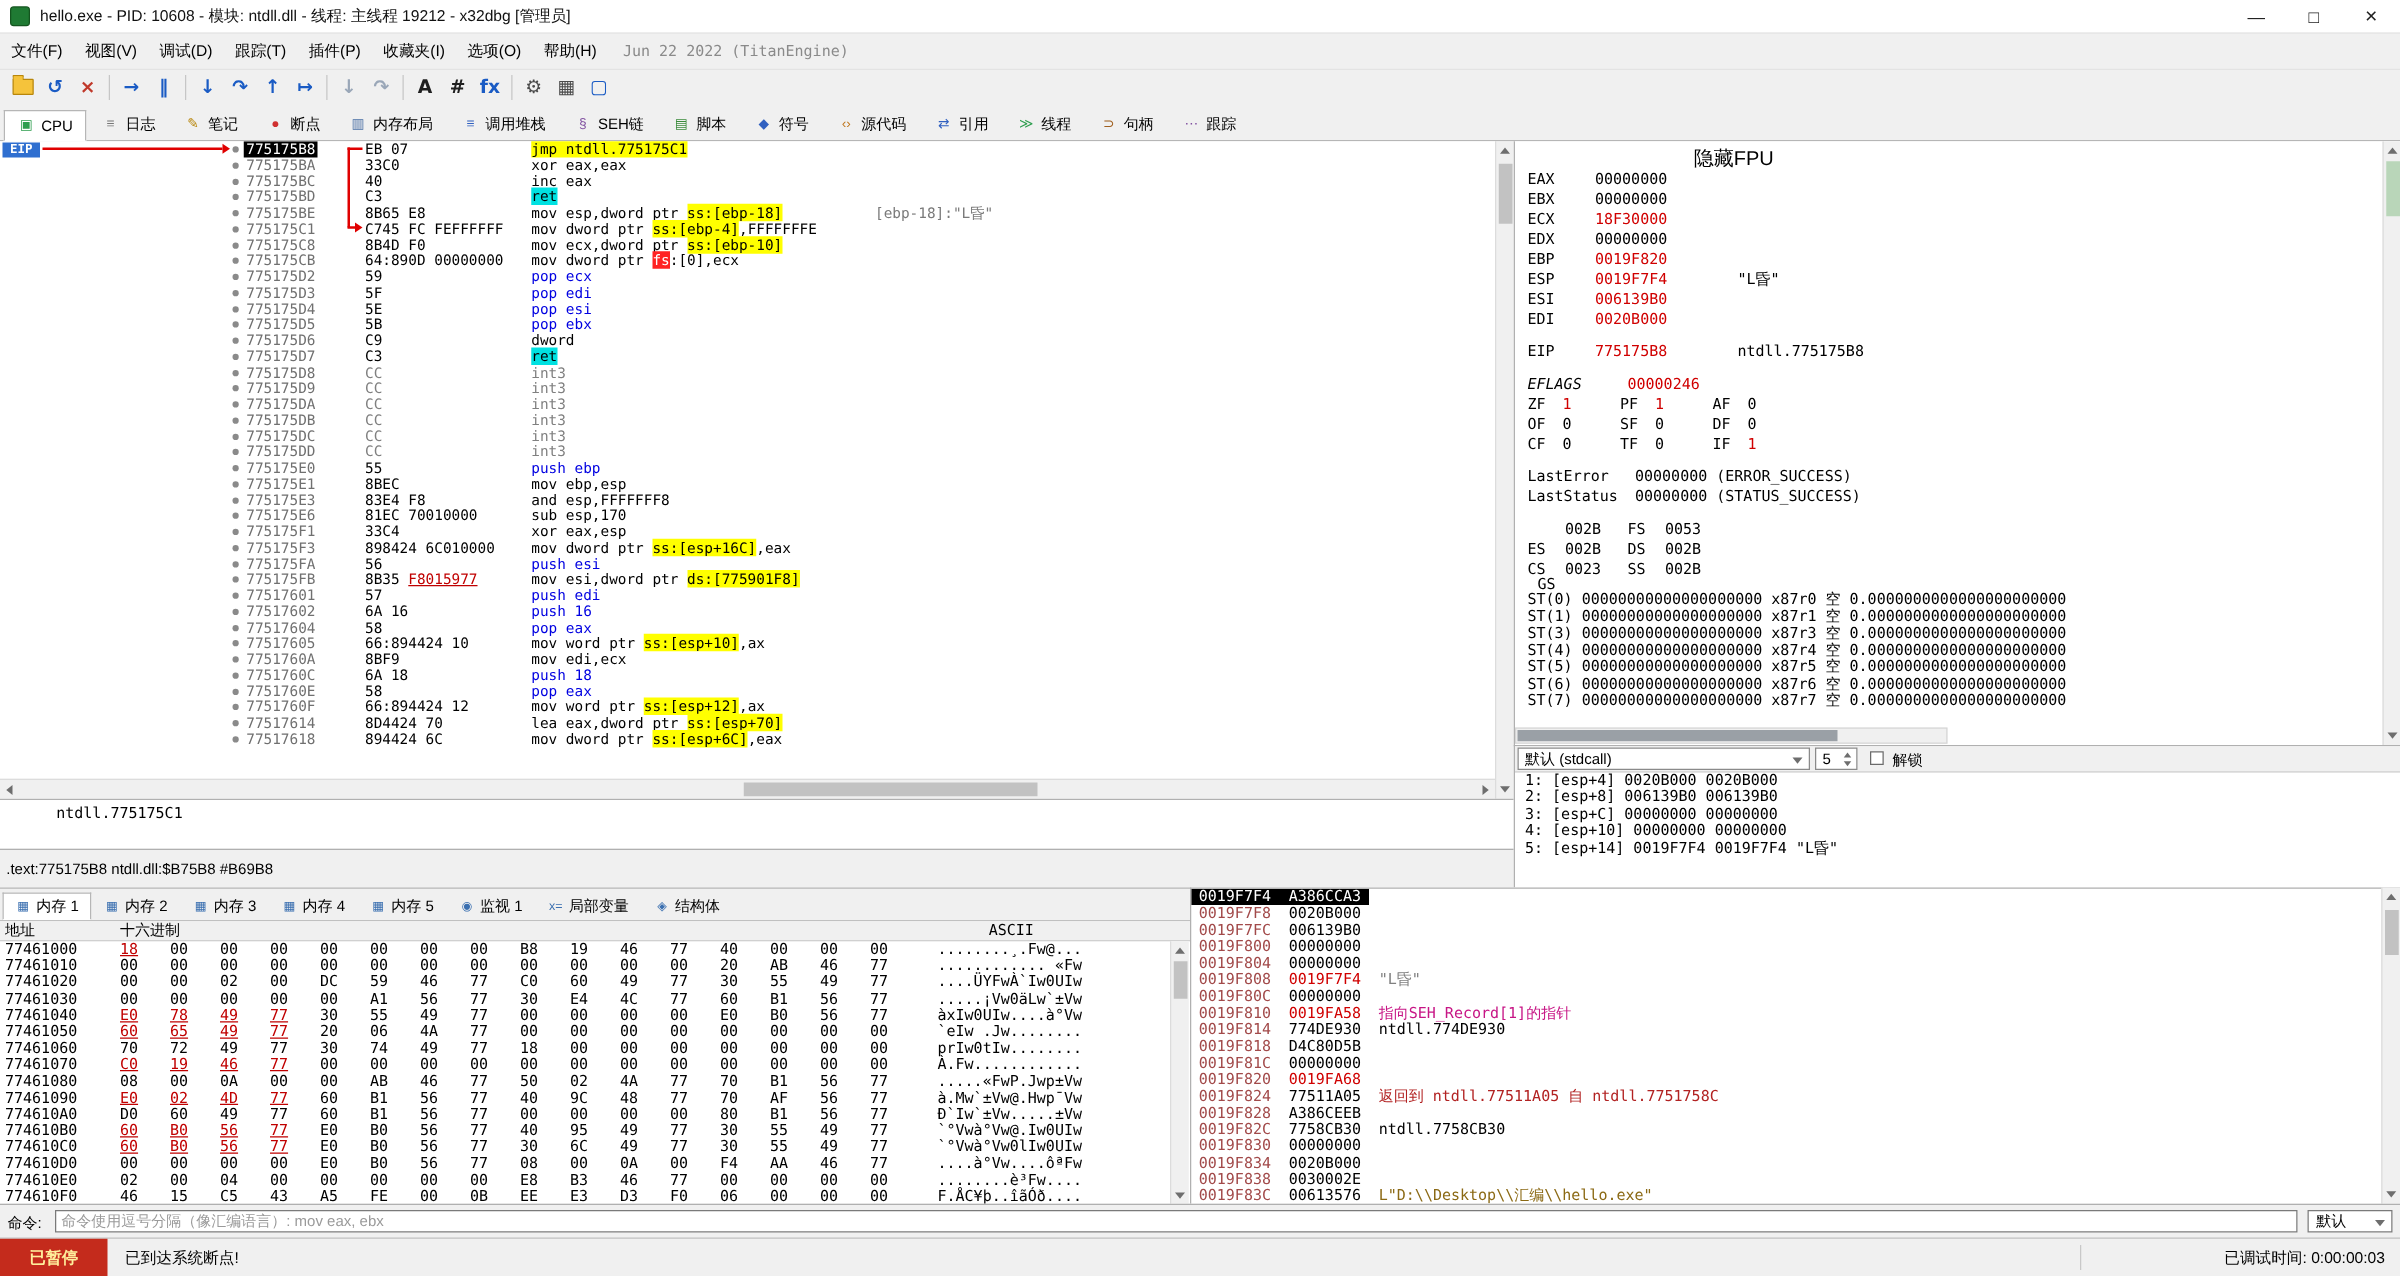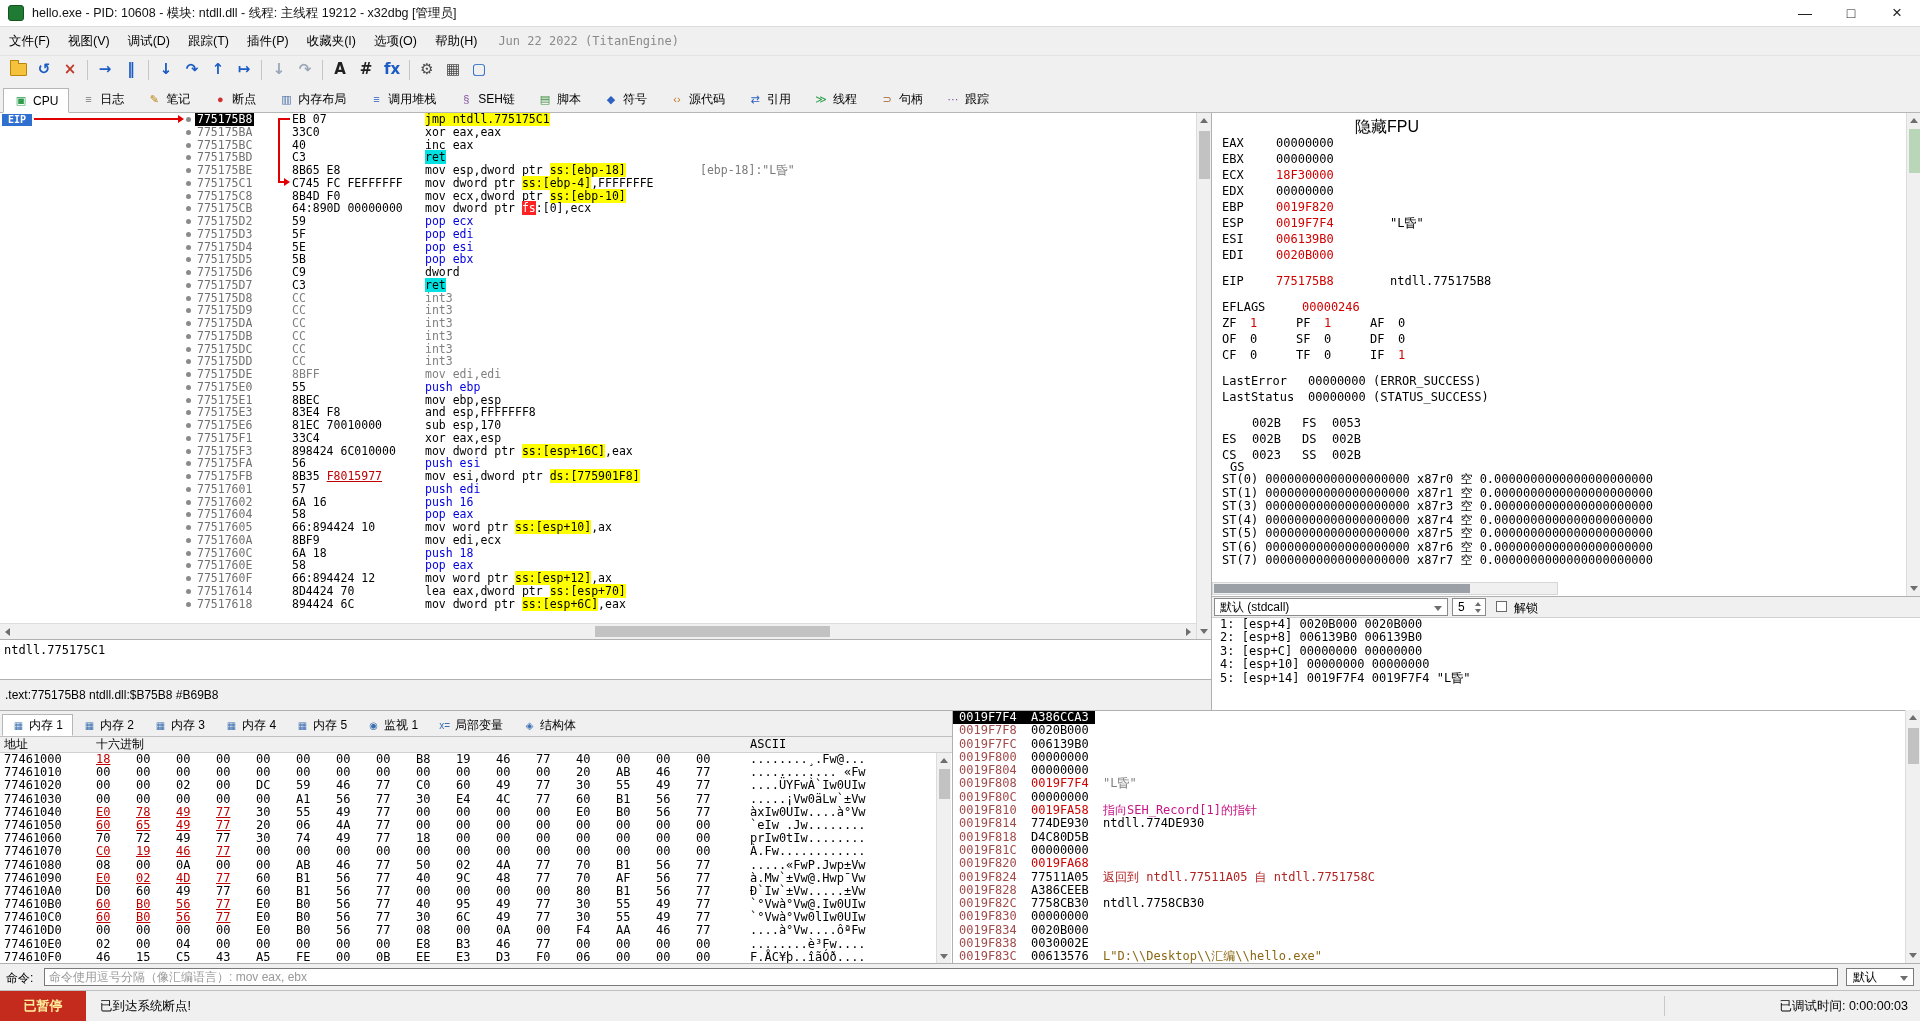--- a/index.html
+++ b/index.html
@@ -1,18 +1,18 @@
 <!DOCTYPE html>
 <html><head>
 <meta charset="utf-8">
 <style>
   html,body{margin:0;padding:0;background:#d8d8d8;}
   #screen{position:relative;width:1920px;height:1021px;background:#f0f0f0;overflow:hidden;
     font-family:"Liberation Sans","DejaVu Sans",sans-serif;font-size:12px;color:#000;}
-  .mono{font-family:"DejaVu Sans Mono",monospace;}
+  .mono{font-family:"DejaVu Sans Mono",monospace;margin-left:41px;}
 
   
   #titlebar{position:absolute;left:0;top:0;width:1920px;height:27px;background:#ffffff;
     border-bottom:1px solid #dcdcdc;display:flex;align-items:center;box-sizing:border-box;}
   #app-icon{width:14px;height:14px;margin:0 8px;background:#1f7a33;border:1px solid #14551f;border-radius:3px;flex:0 0 auto;}
   #window-title{font-size:12.5px;color:#111;white-space:nowrap;flex:1 1 auto;}
   .win-btn{width:46px;height:26px;display:flex;align-items:center;justify-content:center;font-size:14px;color:#222;flex:0 0 auto;}
   .win-btn.close{font-size:17px;}
 
   
@@ -316,21 +316,20 @@
         <div class="drow"><span class="d-dot"></span><span class="d-addr">775175D4</span><span class="d-bytes"><span class="seg-p">5E</span></span><span class="d-instr"><span class="seg-b">pop esi</span></span></div>
         <div class="drow"><span class="d-dot"></span><span class="d-addr">775175D5</span><span class="d-bytes"><span class="seg-p">5B</span></span><span class="d-instr"><span class="seg-b">pop ebx</span></span></div>
         <div class="drow"><span class="d-dot"></span><span class="d-addr">775175D6</span><span class="d-bytes"><span class="seg-p">C9</span></span><span class="d-instr"><span class="seg-p">dword</span></span></div>
         <div class="drow"><span class="d-dot"></span><span class="d-addr">775175D7</span><span class="d-bytes"><span class="seg-p">C3</span></span><span class="d-instr"><span class="seg-c">ret</span></span></div>
         <div class="drow"><span class="d-dot"></span><span class="d-addr">775175D8</span><span class="d-bytes"><span class="seg-g">CC</span></span><span class="d-instr"><span class="seg-g">int3</span></span></div>
         <div class="drow"><span class="d-dot"></span><span class="d-addr">775175D9</span><span class="d-bytes"><span class="seg-g">CC</span></span><span class="d-instr"><span class="seg-g">int3</span></span></div>
         <div class="drow"><span class="d-dot"></span><span class="d-addr">775175DA</span><span class="d-bytes"><span class="seg-g">CC</span></span><span class="d-instr"><span class="seg-g">int3</span></span></div>
         <div class="drow"><span class="d-dot"></span><span class="d-addr">775175DB</span><span class="d-bytes"><span class="seg-g">CC</span></span><span class="d-instr"><span class="seg-g">int3</span></span></div>
         <div class="drow"><span class="d-dot"></span><span class="d-addr">775175DC</span><span class="d-bytes"><span class="seg-g">CC</span></span><span class="d-instr"><span class="seg-g">int3</span></span></div>
         <div class="drow"><span class="d-dot"></span><span class="d-addr">775175DD</span><span class="d-bytes"><span class="seg-g">CC</span></span><span class="d-instr"><span class="seg-g">int3</span></span></div>
-        <div class="drow"><span class="d-dot"></span><span class="d-addr">775175DE</span><span class="d-bytes"><span class="seg-g">8BFF</span></span><span class="d-instr"><span class="seg-g">mov edi,edi</span></span></div>
         <div class="drow"><span class="d-dot"></span><span class="d-addr">775175E0</span><span class="d-bytes"><span class="seg-p">55</span></span><span class="d-instr"><span class="seg-b">push ebp</span></span></div>
         <div class="drow"><span class="d-dot"></span><span class="d-addr">775175E1</span><span class="d-bytes"><span class="seg-p">8BEC</span></span><span class="d-instr"><span class="seg-p">mov ebp,esp</span></span></div>
         <div class="drow"><span class="d-dot"></span><span class="d-addr">775175E3</span><span class="d-bytes"><span class="seg-p">83E4 F8</span></span><span class="d-instr"><span class="seg-p">and esp,FFFFFFF8</span></span></div>
         <div class="drow"><span class="d-dot"></span><span class="d-addr">775175E6</span><span class="d-bytes"><span class="seg-p">81EC 70010000</span></span><span class="d-instr"><span class="seg-p">sub esp,170</span></span></div>
         <div class="drow"><span class="d-dot"></span><span class="d-addr">775175F1</span><span class="d-bytes"><span class="seg-p">33C4</span></span><span class="d-instr"><span class="seg-p">xor eax,esp</span></span></div>
         <div class="drow"><span class="d-dot"></span><span class="d-addr">775175F3</span><span class="d-bytes"><span class="seg-p">898424 6C010000</span></span><span class="d-instr"><span class="seg-p">mov dword ptr </span><span class="seg-y">ss:[esp+16C]</span><span class="seg-p">,eax</span></span></div>
         <div class="drow"><span class="d-dot"></span><span class="d-addr">775175FA</span><span class="d-bytes"><span class="seg-p">56</span></span><span class="d-instr"><span class="seg-b">push esi</span></span></div>
         <div class="drow"><span class="d-dot"></span><span class="d-addr">775175FB</span><span class="d-bytes"><span class="seg-p">8B35 </span><span class="seg-u">F8015977</span></span><span class="d-instr"><span class="seg-p">mov esi,dword ptr </span><span class="seg-y">ds:[775901F8]</span></span></div>
         <div class="drow"><span class="d-dot"></span><span class="d-addr">77517601</span><span class="d-bytes"><span class="seg-p">57</span></span><span class="d-instr"><span class="seg-b">push edi</span></span></div>
         <div class="drow"><span class="d-dot"></span><span class="d-addr">77517602</span><span class="d-bytes"><span class="seg-p">6A 16</span></span><span class="d-instr"><span class="seg-b">push 16</span></span></div>
@@ -376,21 +375,21 @@
         <div class="rline"><span class="rn" style="left: 10px;">EBX</span><span class="rv" style="left: 64px;">00000000</span></div>
         <div class="rline"><span class="rn" style="left: 10px;">ECX</span><span class="rv chg" style="left: 64px;">18F30000</span></div>
         <div class="rline"><span class="rn" style="left: 10px;">EDX</span><span class="rv" style="left: 64px;">00000000</span></div>
         <div class="rline"><span class="rn" style="left: 10px;">EBP</span><span class="rv chg" style="left: 64px;">0019F820</span></div>
         <div class="rline"><span class="rn" style="left: 10px;">ESP</span><span class="rv chg" style="left: 64px;">0019F7F4</span><span class="rnote">"L昏"</span></div>
         <div class="rline"><span class="rn" style="left: 10px;">ESI</span><span class="rv chg" style="left: 64px;">006139B0</span></div>
         <div class="rline"><span class="rn" style="left: 10px;">EDI</span><span class="rv chg" style="left: 64px;">0020B000</span></div>
         <div class="rline spacer"></div>
         <div class="rline"><span class="rn" style="left: 10px;">EIP</span><span class="rv chg" style="left: 64px;">775175B8</span><span class="rnote">ntdll.775175B8</span></div>
         <div class="rline spacer"></div>
-        <div class="rline"><span class="rn" style="left: 10px;">EFLAGS</span><span class="rv chg" style="left: 90px;">00000246</span></div>
+        <div class="rline"><span class="rn" style="left: 10px; font-style: italic;">EFLAGS</span><span class="rv chg" style="left: 90px;">00000246</span></div>
         <div class="rline"><span class="rn" style="left: 10px;">ZF</span><span class="rv chg" style="left: 38px;">1</span><span class="rn" style="left: 84px;">PF</span><span class="rv chg" style="left: 112px;">1</span><span class="rn" style="left: 158px;">AF</span><span class="rv" style="left: 186px;">0</span></div>
         <div class="rline"><span class="rn" style="left: 10px;">OF</span><span class="rv" style="left: 38px;">0</span><span class="rn" style="left: 84px;">SF</span><span class="rv" style="left: 112px;">0</span><span class="rn" style="left: 158px;">DF</span><span class="rv" style="left: 186px;">0</span></div>
         <div class="rline"><span class="rn" style="left: 10px;">CF</span><span class="rv" style="left: 38px;">0</span><span class="rn" style="left: 84px;">TF</span><span class="rv" style="left: 112px;">0</span><span class="rn" style="left: 158px;">IF</span><span class="rv chg" style="left: 186px;">1</span></div>
         <div class="rline spacer"></div>
         <div class="rline"><span class="rn" style="left: 10px;">LastError</span><span class="rv" style="left: 96px;">00000000 (ERROR_SUCCESS)</span></div>
         <div class="rline"><span class="rn" style="left: 10px;">LastStatus</span><span class="rv" style="left: 96px;">00000000 (STATUS_SUCCESS)</span></div>
         <div class="rline spacer"></div>
         <div class="rline"><span class="rn" style="left: 18px; margin-top: 44px;">GS</span><span class="rv" style="left: 40px;">002B</span><span class="rn" style="left: 90px;">FS</span><span class="rv" style="left: 120px;">0053</span></div>
         <div class="rline"><span class="rn" style="left: 10px;">ES</span><span class="rv" style="left: 40px;">002B</span><span class="rn" style="left: 90px;">DS</span><span class="rv" style="left: 120px;">002B</span></div>
         <div class="rline"><span class="rn" style="left: 10px;">CS</span><span class="rv" style="left: 40px;">0023</span><span class="rn" style="left: 90px;">SS</span><span class="rv" style="left: 120px;">002B</span></div>

